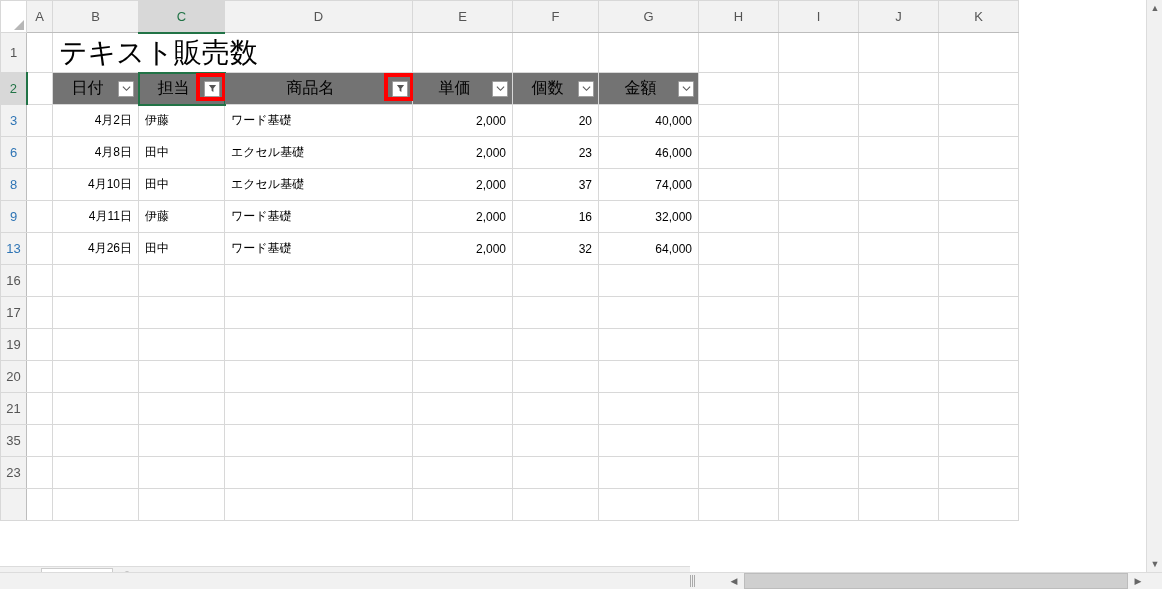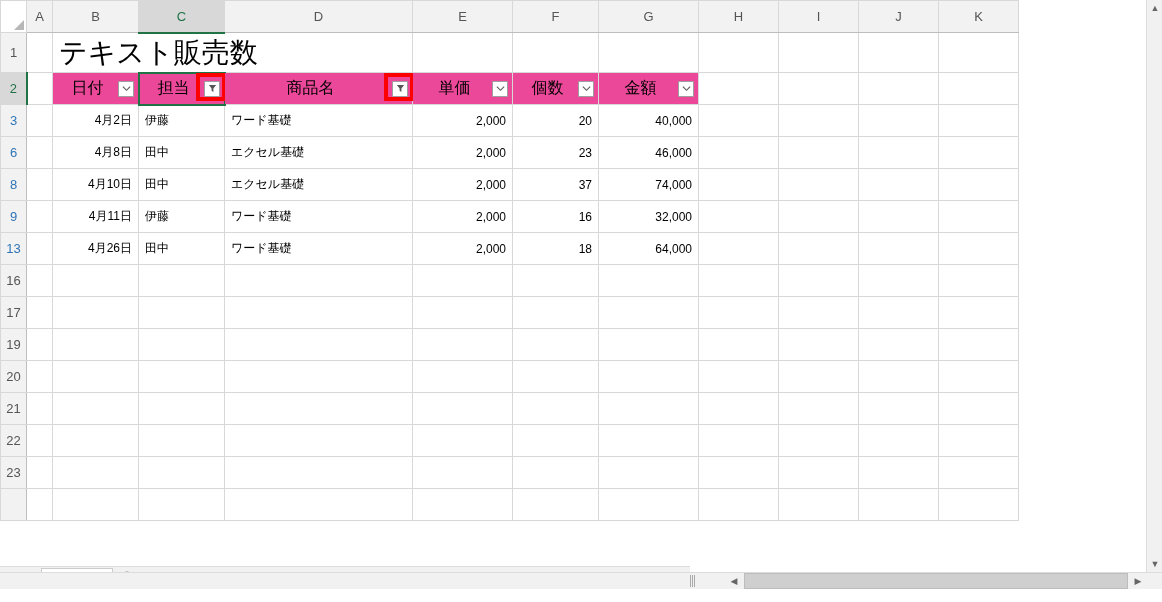--- a/index.html
+++ b/index.html
@@ -166,21 +166,21 @@
   .cell { padding: 0 6px; height: 100%; display: flex; align-items: center; font-size: 12px; }
   .cell.left { justify-content: flex-start; }
   .cell.right { justify-content: flex-end; }
 
   
   td.tbl {
     border: 1px solid #9e9e9e;
     background: #fff;
   }
   td.tbl.hdr {
-    background: #ec4899;
+    background: #737373;
     font-size: 16px;
     position: relative;
   }
   .hdr-inner {
     display: flex; align-items: center; justify-content: center;
     height: 100%; padding: 0 4px;
     position: relative;
   }
   .hdr-label { flex: 1; text-align: center; }
   .filter-btn {
@@ -432,21 +432,21 @@
             <td class="tbl">
               <div class="cell left">田中</div>
             </td>
             <td class="tbl">
               <div class="cell left">ワード基礎</div>
             </td>
             <td class="tbl">
               <div class="cell right">2,000</div>
             </td>
             <td class="tbl">
-              <div class="cell right">18</div>
+              <div class="cell right">32</div>
             </td>
             <td class="tbl">
               <div class="cell right">64,000</div>
             </td>
             <td></td>
             <td></td>
             <td></td>
             <td></td>
           </tr>
           <tr>
@@ -513,21 +513,21 @@
             <td></td>
             <td></td>
             <td></td>
             <td></td>
             <td></td>
             <td></td>
             <td></td>
             <td></td>
           </tr>
           <tr>
-            <td class="rowh">22</td>
+            <td class="rowh">35</td>
             <td></td>
             <td></td>
             <td></td>
             <td></td>
             <td></td>
             <td></td>
             <td></td>
             <td></td>
             <td></td>
             <td></td>

